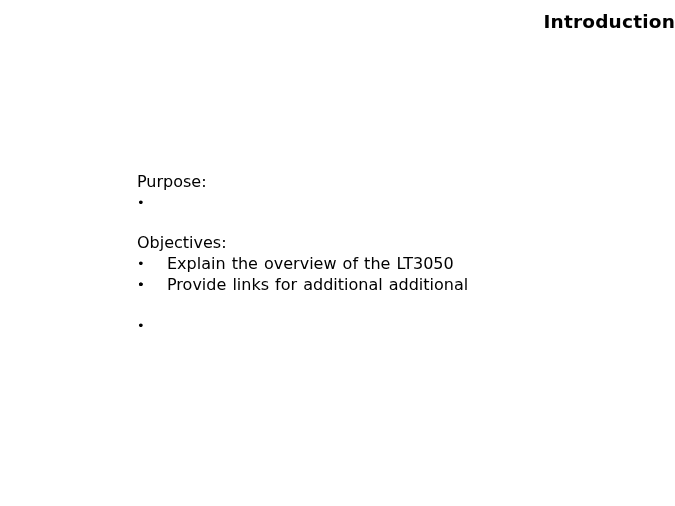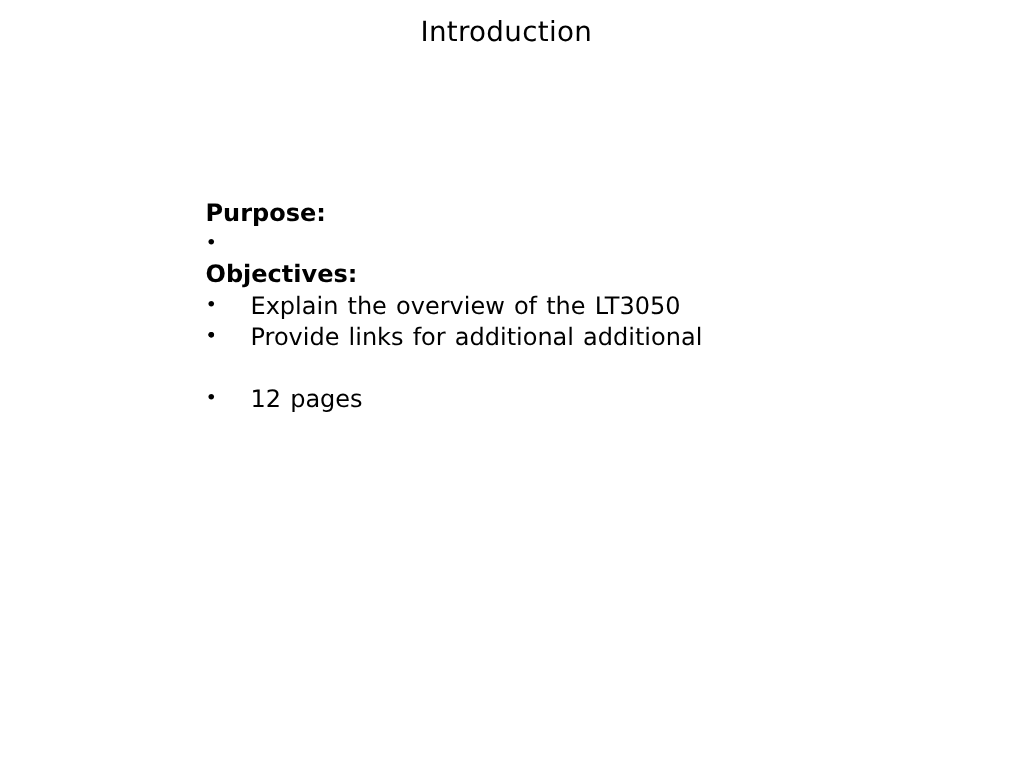--- a/index.html
+++ b/index.html
@@ -1,22 +1,22 @@
 <!DOCTYPE html>
 <html><head>
 <meta charset="utf-8">
 <style>
   html, body { margin: 0; padding: 0; background: #ffffff; }
   body { width: 675px; height: 506px; position: relative; overflow: hidden;
          font-family: "DejaVu Sans", sans-serif; color: #000; }
-  .title { position: absolute; top: 11px; left: 0; width: 675px; text-align: center;
-           font-weight: normal; font-size: 18.5px; letter-spacing: 0.2px; }
+  .title { position: absolute; top: 11px; left: 0; width: 675px; text-align: right;
+           font-weight: bold; font-size: 18.5px; letter-spacing: 0.2px; }
   .content { position: absolute; left: 137px; top: 131px; width: 430px; }
   .section { margin-bottom: 20px; }
-  .heading { font-weight: bold; font-size: 16px; line-height: 21px; }
+  .heading { font-weight: normal; font-size: 16px; line-height: 21px; margin-top: 40px; }
   ul { list-style: none; margin: 0; padding: 0; }
   li { position: relative; padding-left: 30px; font-size: 16px; line-height: 21px; word-spacing: 1px; }
   li .bullet { position: absolute; left: 0; top: 0; font-size: 13px; }
 </style>
 </head>
 <body>
 
 <div class="title">Introduction</div>
 
 <div class="content">
@@ -31,16 +31,16 @@
     <div class="heading">Objectives:</div>
     <ul>
       <li><span class="bullet">•</span><span>Explain the overview of the LT3050</span></li>
       <li><span class="bullet">•</span></li>
       <li><span class="bullet">•</span><span>Provide links for additional additional</span></li>
     </ul>
   </div>
 
   <div class="section">
     <ul>
-      <li><span class="bullet">•</span><span>12 pages</span></li>
+      <li><span class="bullet">•</span></li>
     </ul>
   </div>
 </div>
 
 </body></html>

